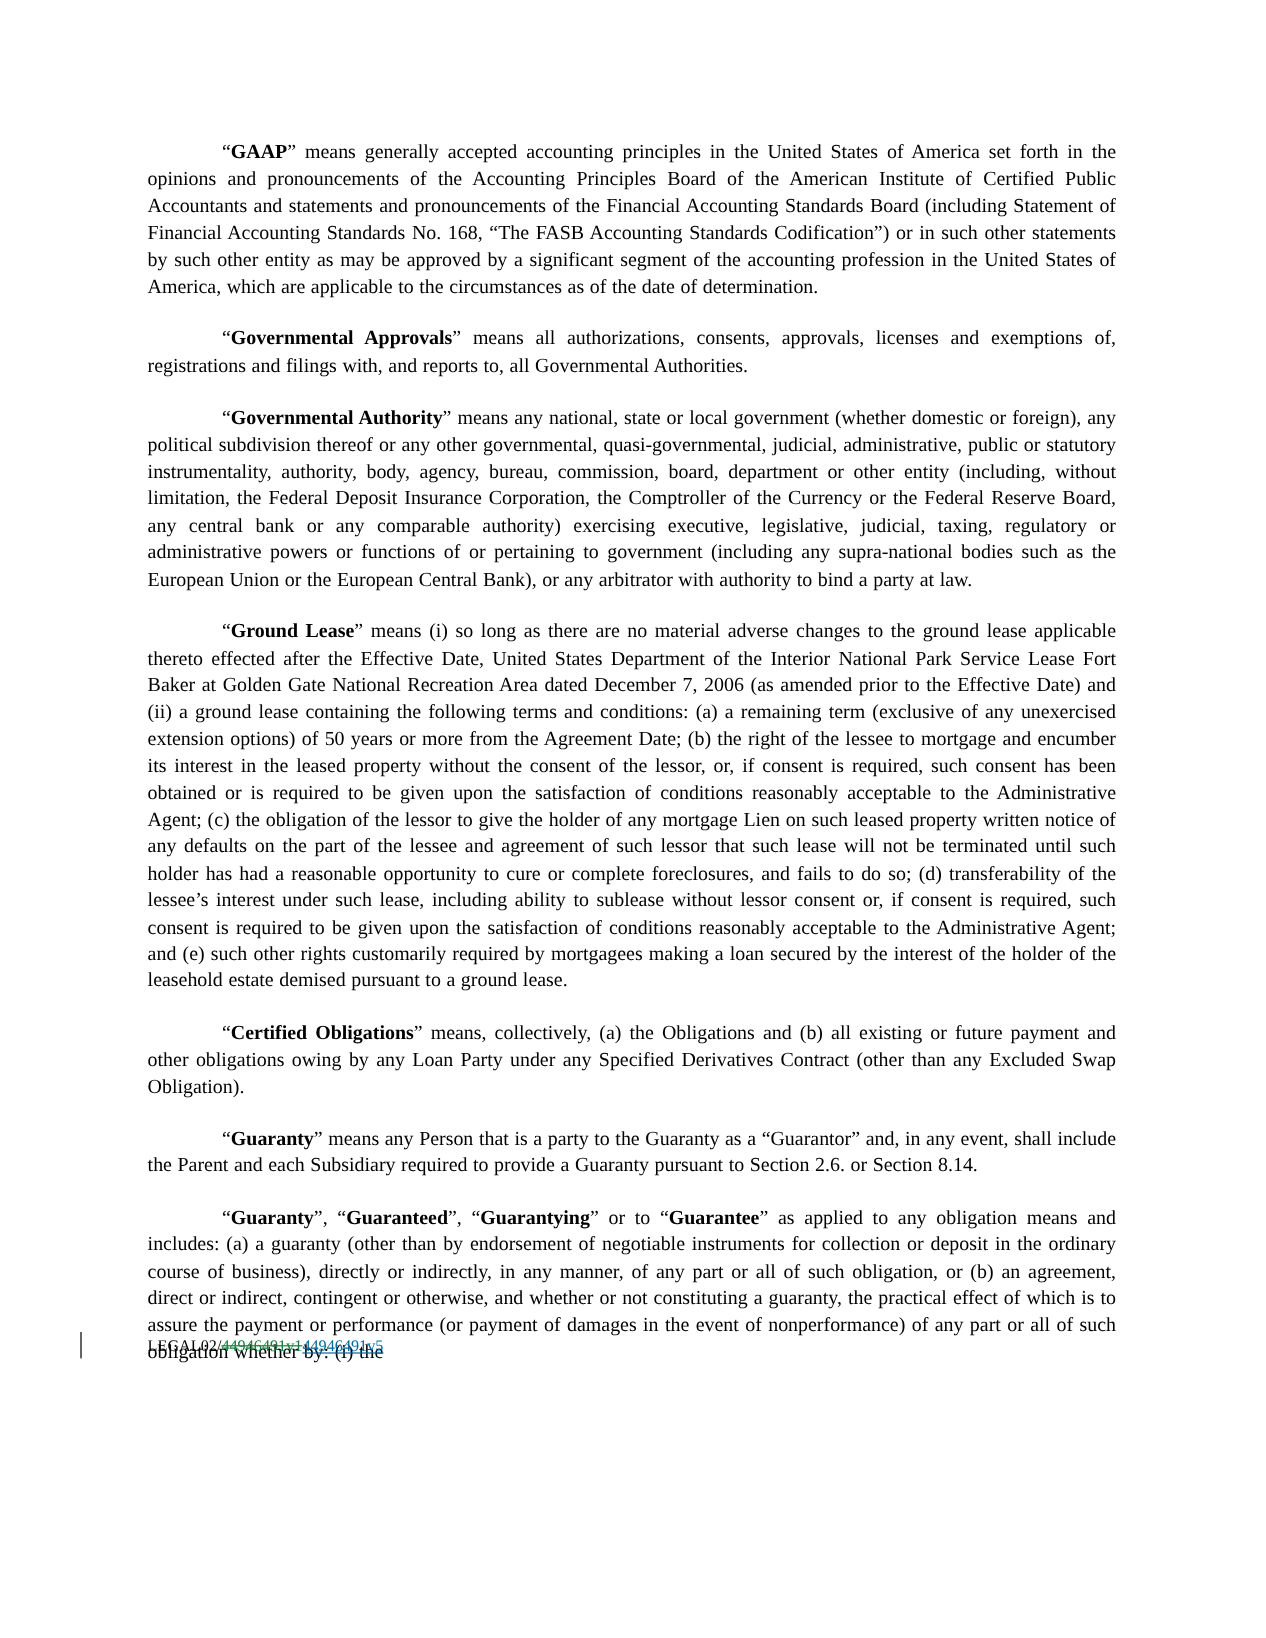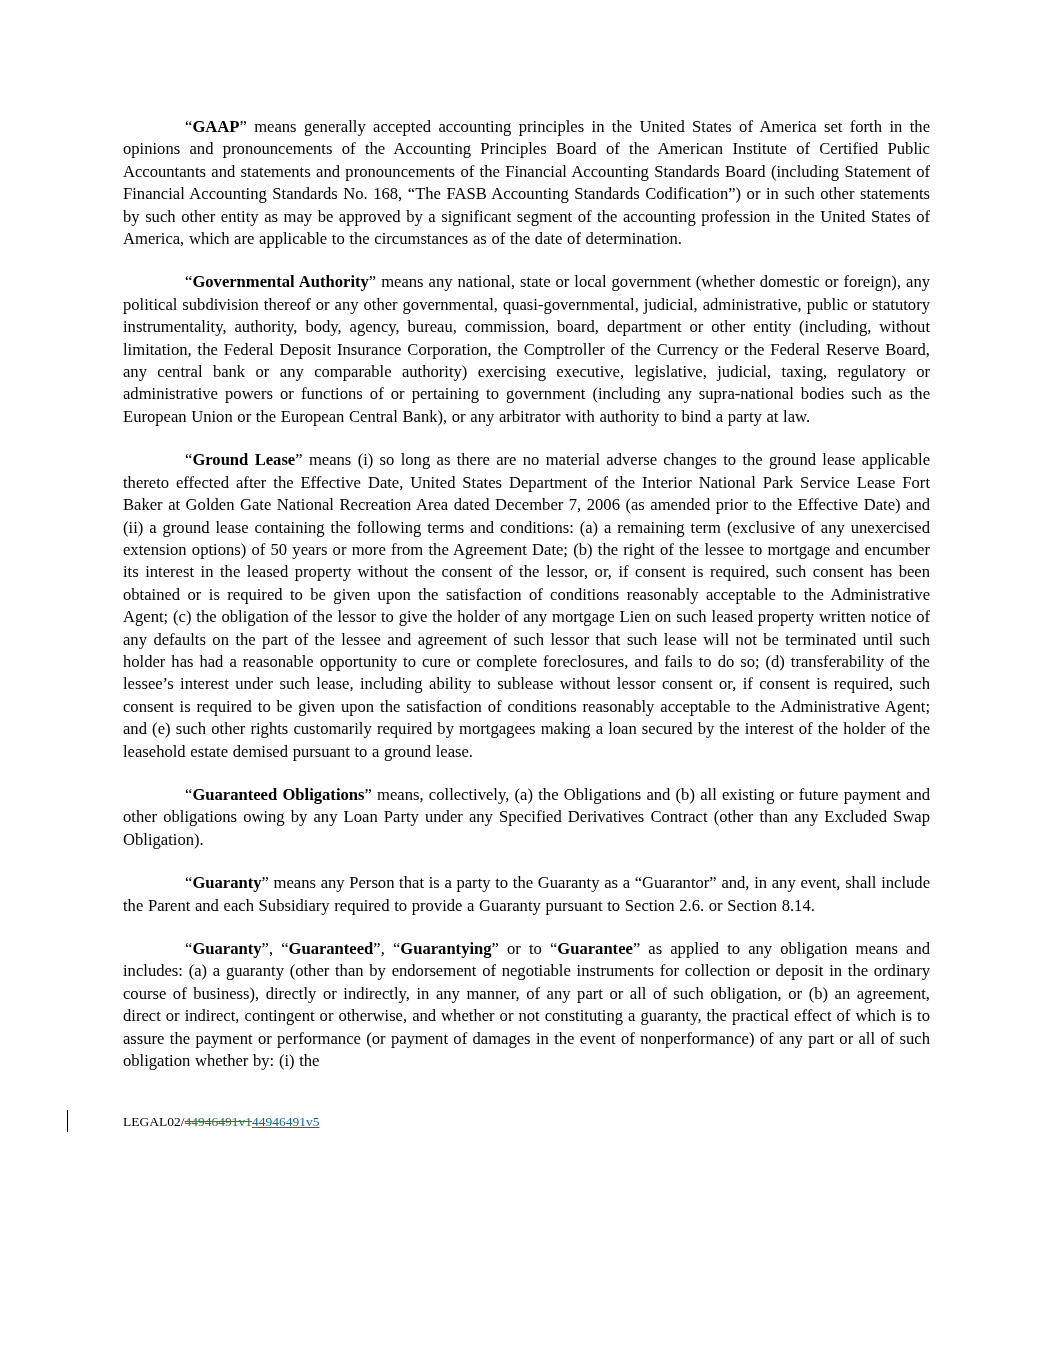--- a/index.html
+++ b/index.html
@@ -64,23 +64,24 @@
     height: 22px;
     border-left: 1.6px solid #000000;
   }
 </style>
 </head>
 <body>
 
 <div class="page">
   <div class="content">
       <p class="def"><span>“</span><strong>GAAP</strong><span>” means generally accepted accounting principles in the United States of America set forth in the opinions and pronouncements of the Accounting Principles Board of the American Institute of Certified Public Accountants and statements and pronouncements of the Financial Accounting Standards Board (including Statement of Financial Accounting Standards No. 168, “The FASB Accounting Standards Codification”) or in such other statements by such other entity as may be approved by a significant segment of the accounting profession in the United States of America, which are applicable to the circumstances as of the date of determination.</span></p>
+      <p class="def"><span>“</span><strong>Governmental Approvals</strong><span>” means all authorizations, consents, approvals, licenses and exemptions of, registrations and filings with, and reports to, all Governmental Authorities.</span></p>
       <p class="def"><span>“</span><strong>Governmental Authority</strong><span>” means any national, state or local government (whether domestic or foreign), any political subdivision thereof or any other governmental, quasi-governmental, judicial, administrative, public or statutory instrumentality, authority, body, agency, bureau, commission, board, department or other entity (including, without limitation, the Federal Deposit Insurance Corporation, the Comptroller of the Currency or the Federal Reserve Board, any central bank or any comparable authority) exercising executive, legislative, judicial, taxing, regulatory or administrative powers or functions of or pertaining to government (including any supra-national bodies such as the European Union or the European Central Bank), or any arbitrator with authority to bind a party at law.</span></p>
       <p class="def"><span>“</span><strong>Ground Lease</strong><span>” means (i) so long as there are no material adverse changes to the ground lease applicable thereto effected after the Effective Date, United States Department of the Interior National Park Service Lease Fort Baker at Golden Gate National Recreation Area dated December 7, 2006 (as amended prior to the Effective Date) and (ii) a ground lease containing the following terms and conditions:  (a) a remaining term (exclusive of any unexercised extension options) of 50 years or more from the Agreement Date; (b) the right of the lessee to mortgage and encumber its interest in the leased property without the consent of the lessor, or, if consent is required, such consent has been obtained or is required to be given upon the satisfaction of conditions reasonably acceptable to the Administrative Agent; (c) the obligation of the lessor to give the holder of any mortgage Lien on such leased property written notice of any defaults on the part of the lessee and agreement of such lessor that such lease will not be terminated until such holder has had a reasonable opportunity to cure or complete foreclosures, and fails to do so; (d) transferability of the lessee’s interest under such lease, including ability to sublease without lessor consent or, if consent is required, such consent is required to be given upon the satisfaction of conditions reasonably acceptable to the Administrative Agent; and (e) such other rights customarily required by mortgagees making a loan secured by the interest of the holder of the leasehold estate demised pursuant to a ground lease.</span></p>
-      <p class="def"><span>“</span><strong>Guaranteed Obligations</strong><span>” means, collectively, (a) the Obligations and (b) all existing or future payment and other obligations owing by any Loan Party under any Specified Derivatives Contract (other than any Excluded Swap Obligation).</span></p>
+      <p class="def"><span>“</span><strong>Certified Obligations</strong><span>” means, collectively, (a) the Obligations and (b) all existing or future payment and other obligations owing by any Loan Party under any Specified Derivatives Contract (other than any Excluded Swap Obligation).</span></p>
       <p class="def"><span>“</span><strong>Guaranty</strong><span>” means any Person that is a party to the Guaranty as a “Guarantor” and, in any event, shall include the Parent and each Subsidiary required to provide a Guaranty pursuant to Section 2.6. or Section 8.14.</span></p>
       <p class="def"><span>“</span><strong>Guaranty</strong><span>”, “</span><strong>Guaranteed</strong><span>”, “</span><strong>Guarantying</strong><span>” or to “</span><strong>Guarantee</strong><span>” as applied to any obligation means and includes:  (a) a guaranty (other than by endorsement of negotiable instruments for collection or deposit in the ordinary course of business), directly or indirectly, in any manner, of any part or all of such obligation, or (b) an agreement, direct or indirect, contingent or otherwise, and whether or not constituting a guaranty, the practical effect of which is to assure the payment or performance (or payment of damages in the event of nonperformance) of any part or all of such obligation whether by:  (i) the</span></p>
     </div>
 
 
   <div class="change-bar"></div>
 
   <div class="footer-line"><span>LEGAL02/</span><span class="footer-deleted">44946491v1</span><span class="footer-inserted">44946491v5</span></div>
 </div>
 

